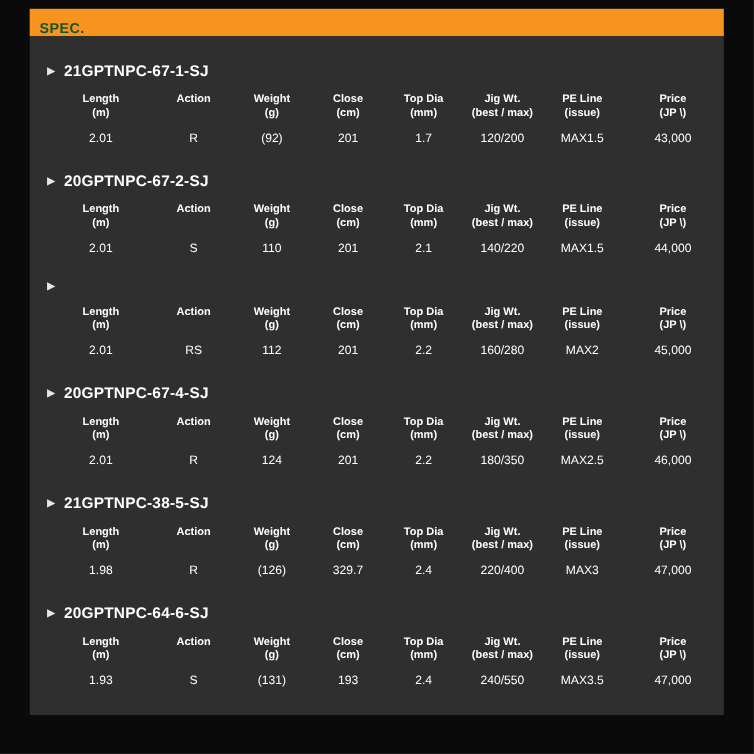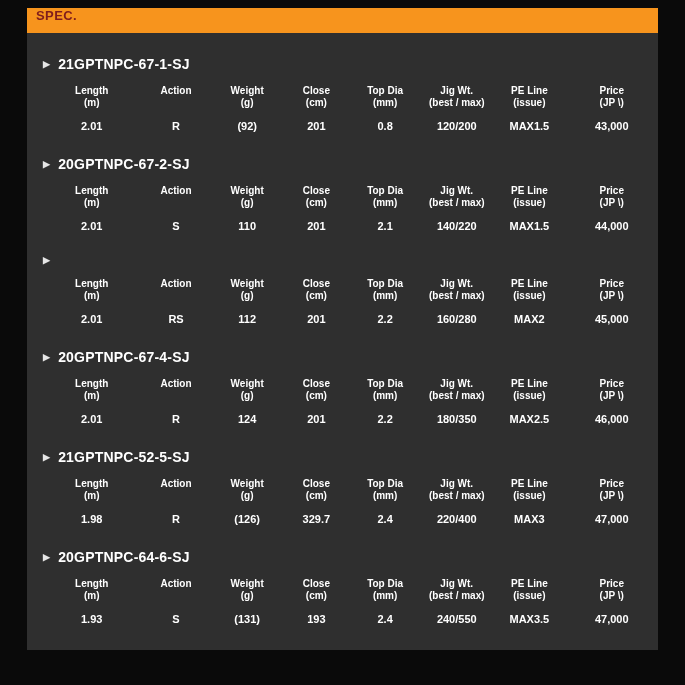--- a/index.html
+++ b/index.html
@@ -6,37 +6,37 @@
   body{
     width:685px;height:685px;
     background:#0a0a0a;
     font-family:"Liberation Sans", sans-serif;
     position:relative;
     overflow:hidden;
   }
   .frame{position:absolute;left:27px;top:8px;width:631px;}
   .spec-bar{
     height:25px;background:#f7941d;
-    display:flex;align-items:flex-start;
+    display:flex;align-items:flex-end;
     padding-left:9px;box-sizing:border-box;
-    color:#7f1d1d;font-weight:bold;font-size:13px;letter-spacing:.4px;
+    color:#14532d;font-weight:bold;font-size:13px;letter-spacing:.4px;
   }
   .panel{background:#2f2f2f;padding:10px 0 14px;}
   .section{padding:13px 0 11px;}
   .model-row{
     display:flex;align-items:center;
     padding-left:16px;margin-bottom:13px;
     color:#ffffff;font-weight:bold;font-size:14px;letter-spacing:.2px;
   }
   .tri{font-size:9px;color:#e6e6e6;margin-right:8px;line-height:1;}
   .hdr-row,.val-row{display:flex;align-items:flex-start;padding-left:16px;}
   .cell{box-sizing:border-box;text-align:center;color:#ffffff;padding:0 2px;}
   .hdr-row .cell{font-weight:bold;font-size:10px;line-height:12px;min-height:24px;}
   .val-row{margin-top:11px;}
-  .val-row .cell{font-weight:bold;font-size:11px;text-align:center;}
+  .val-row .cell{font-weight:normal;font-size:11px;text-align:center;}
   .c0{width:100px}.c1{width:73px}.c2{width:73px}.c3{width:69px}
   .c4{width:72px}.c5{width:75px}.c6{width:74px}.c7{width:95px}
   .h2{display:block;}
 </style>
 </head>
 <body>
 
 <div class="frame">
   <div class="spec-bar">
     <span>SPEC.</span>
@@ -56,21 +56,21 @@
             <div class="cell c4"><span class="h1">Top Dia</span><span class="h2">(mm)</span></div>
             <div class="cell c5"><span class="h1">Jig Wt.</span><span class="h2">(best / max)</span></div>
             <div class="cell c6"><span class="h1">PE Line</span><span class="h2">(issue)</span></div>
             <div class="cell c7"><span class="h1">Price</span><span class="h2">(JP \)</span></div>
           </div>
           <div class="val-row">
             <div class="cell c0">2.01</div>
             <div class="cell c1">R</div>
             <div class="cell c2">(92)</div>
             <div class="cell c3">201</div>
-            <div class="cell c4">0.8</div>
+            <div class="cell c4">1.7</div>
             <div class="cell c5">120/200</div>
             <div class="cell c6">MAX1.5</div>
             <div class="cell c7">43,000</div>
           </div>
         </div>
         <div class="section">
           <div class="model-row">
             <span class="tri">▶</span>
             <span>20GPTNPC-67-2-SJ</span>
           </div>
@@ -142,21 +142,21 @@
             <div class="cell c3">201</div>
             <div class="cell c4">2.2</div>
             <div class="cell c5">180/350</div>
             <div class="cell c6">MAX2.5</div>
             <div class="cell c7">46,000</div>
           </div>
         </div>
         <div class="section">
           <div class="model-row">
             <span class="tri">▶</span>
-            <span>21GPTNPC-52-5-SJ</span>
+            <span>21GPTNPC-38-5-SJ</span>
           </div>
           <div class="hdr-row">
             <div class="cell c0"><span class="h1">Length</span><span class="h2">(m)</span></div>
             <div class="cell c1"><span class="h1">Action</span></div>
             <div class="cell c2"><span class="h1">Weight</span><span class="h2">(g)</span></div>
             <div class="cell c3"><span class="h1">Close</span><span class="h2">(cm)</span></div>
             <div class="cell c4"><span class="h1">Top Dia</span><span class="h2">(mm)</span></div>
             <div class="cell c5"><span class="h1">Jig Wt.</span><span class="h2">(best / max)</span></div>
             <div class="cell c6"><span class="h1">PE Line</span><span class="h2">(issue)</span></div>
             <div class="cell c7"><span class="h1">Price</span><span class="h2">(JP \)</span></div>

